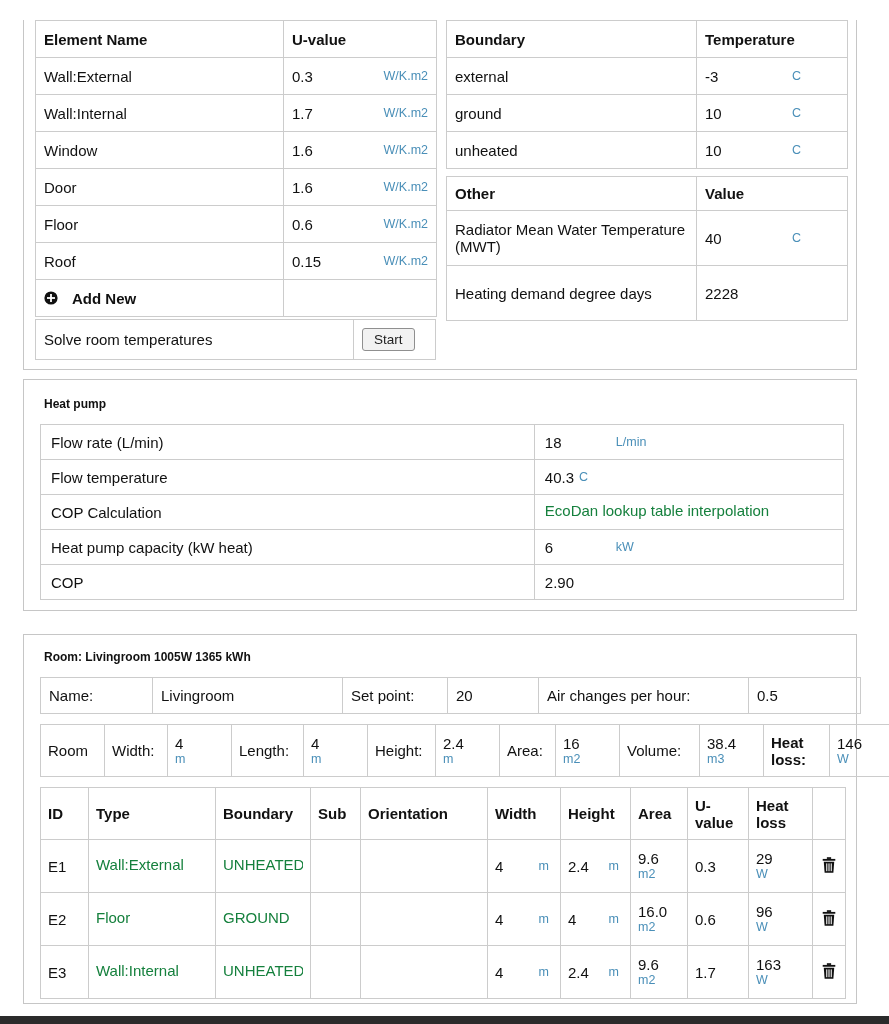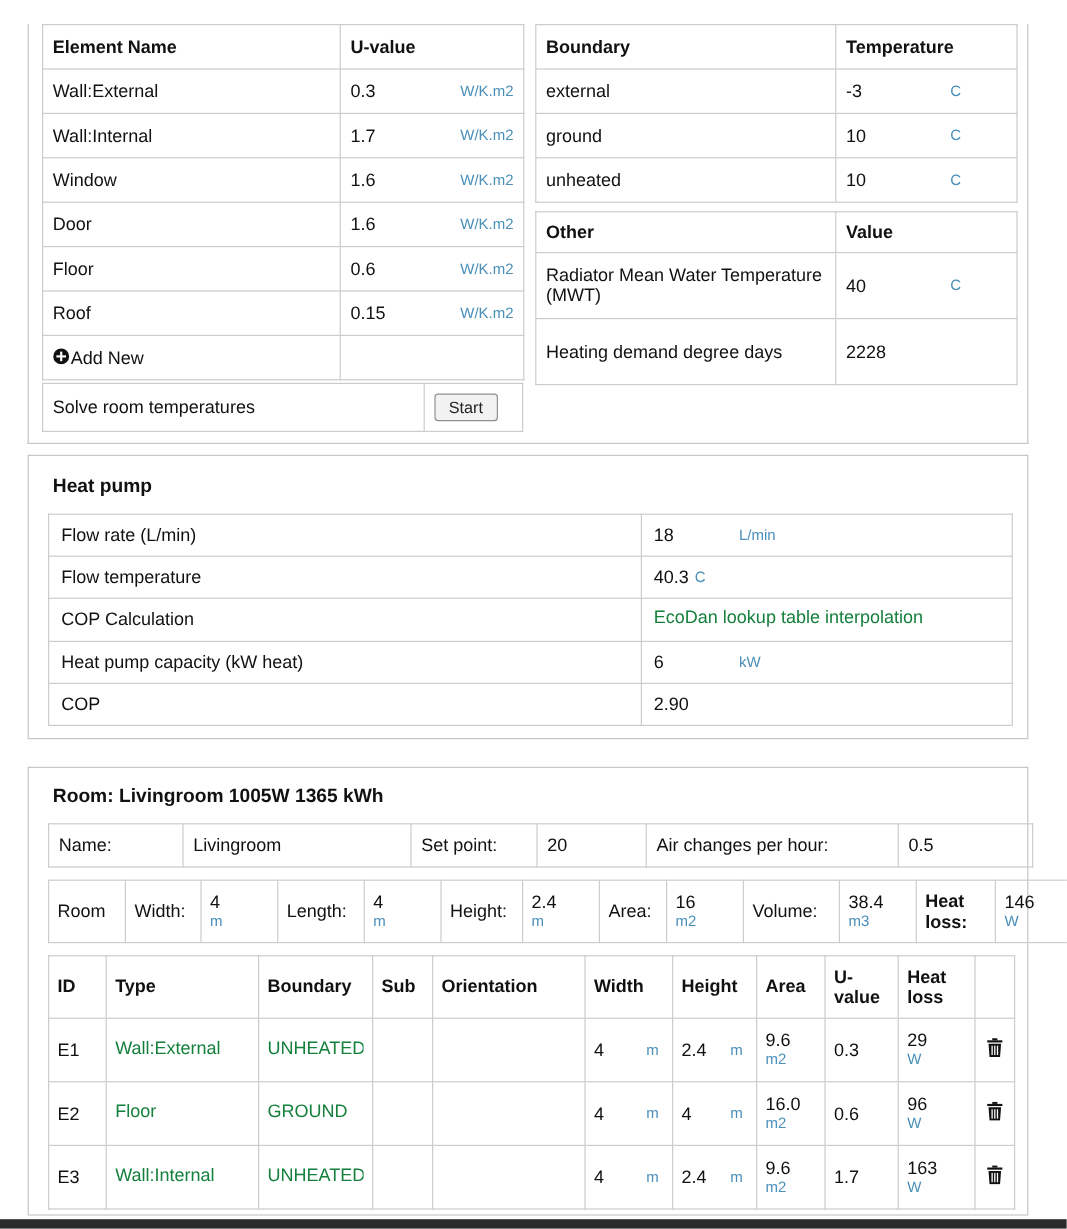--- a/index.html
+++ b/index.html
@@ -42,21 +42,21 @@
   .etable { border-top: none; }
   .etable th, .etable td { height: 37px; }
   .etable .c-name { width: 248px; }
   .etable .c-val  { width: 153px; }
 
   .valcell { display: flex; justify-content: space-between; align-items: center; }
   .unit { color: #4a8fb8; font-size: 12.5px; white-space: nowrap; }
   .tempcell { display: flex; align-items: center; }
   .tempcell .unit { margin-left: auto; margin-right: 38px; }
 
-  .addnew { display: flex; gap: 1px; cursor: pointer; }
+  .addnew { display: flex; align-items: center; gap: 14px; cursor: pointer; font-weight: bold; }
   .addnew svg { flex: 0 0 auto; }
 
   .solve-table { margin-top: 2px; }
   .solve-table td { height: 36px; }
   .solve-table .c-lbl { width: 318px; }
   .start-btn {
     font-family: "Liberation Sans", sans-serif;
     font-size: 13.5px;
     color: #222;
     background: #f2f2f2;
@@ -68,21 +68,21 @@
   .btable { border-top: none; }
   .btable th, .btable td { height: 37px; }
   .btable .c-name { width: 250px; }
   .btable .c-val { width: 151px; }
   .otable { margin-top: 7px; }
   .otable td { height: 55px; padding: 6px 8px; }
   .otable th { height: 30px; }
   .otable .c-name { width: 250px; }
   .otable .c-val { width: 151px; }
 
-  .section-title { font-size: 16px; font-weight: bold; }
+  .section-title { font-size: 12px; font-weight: bold; }
   .box2 { margin-top: 9px; padding: 15px 12px 10px 16px; }
   .box2 .section-title { margin: 2px 0 13px 4px; }
   .hp-table .c-lbl { width: 61.5%; }
   .hp-table td { height: 35px; padding: 7px 10px; }
   .hp-val { display: flex; align-items: center; gap: 5px; }
   .hp-val .num-wide { display: inline-block; width: 66px; }
   .muted { color: #7d7d7d; }
 
   .box3 { margin-top: 23px; padding: 13px 12px 4px 16px; }
   .box3 .section-title { margin: 2px 0 13px 4px; }

